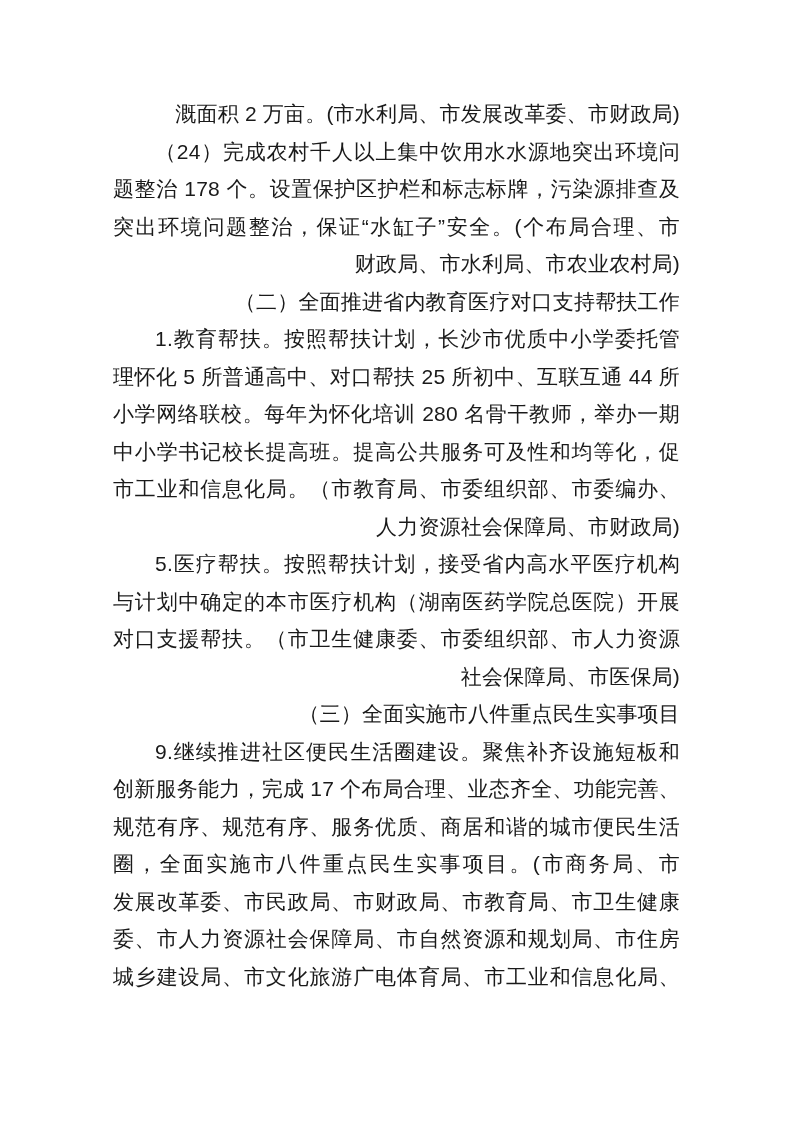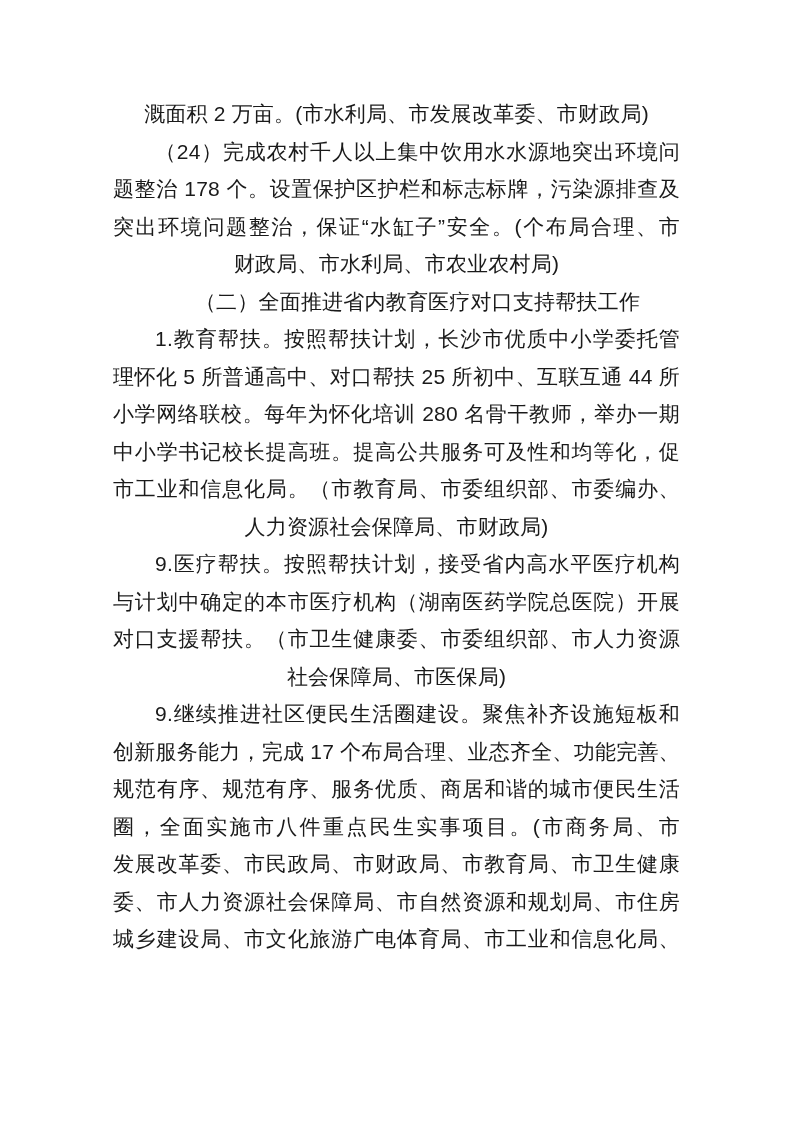--- a/index.html
+++ b/index.html
@@ -22,21 +22,21 @@
     width: 567px;
   }
   .line {
     display: block;
     height: 37.5px;
     line-height: 37.5px;
     font-size: 21px;
     color: #1a1a1a;
     letter-spacing: 0.2px;
     overflow: hidden;
-    text-align: center;
+    text-align: right;
     white-space: nowrap;
   }
   
   .line.fill {
     white-space: normal;
     text-align: justify;
     text-align-last: justify;
   }
   
   .line.indent {
@@ -53,24 +53,25 @@
     <div class="line fill">题整治 178 个。设置保护区护栏和标志标牌，污染源排查及</div>
     <div class="line fill">突出环境问题整治，保证“水缸子”安全。(个布局合理、市</div>
     <div class="line">财政局、市水利局、市农业农村局)</div>
     <div class="line indent">（二）全面推进省内教育医疗对口支持帮扶工作</div>
     <div class="line fill indent">1.教育帮扶。按照帮扶计划，长沙市优质中小学委托管</div>
     <div class="line fill">理怀化 5 所普通高中、对口帮扶 25 所初中、互联互通 44 所</div>
     <div class="line fill">小学网络联校。每年为怀化培训 280 名骨干教师，举办一期</div>
     <div class="line fill">中小学书记校长提高班。提高公共服务可及性和均等化，促</div>
     <div class="line fill">市工业和信息化局。（市教育局、市委组织部、市委编办、市</div>
     <div class="line">人力资源社会保障局、市财政局)</div>
-    <div class="line fill indent">9.医疗帮扶。按照帮扶计划，接受省内高水平医疗机构</div>
+    <div class="line fill indent">5.医疗帮扶。按照帮扶计划，接受省内高水平医疗机构</div>
     <div class="line fill">与计划中确定的本市医疗机构（湖南医药学院总医院）开展</div>
     <div class="line fill">对口支援帮扶。（市卫生健康委、市委组织部、市人力资源</div>
     <div class="line">社会保障局、市医保局)</div>
+    <div class="line indent">（三）全面实施市八件重点民生实事项目</div>
     <div class="line fill indent">9.继续推进社区便民生活圈建设。聚焦补齐设施短板和</div>
     <div class="line fill">创新服务能力，完成 17 个布局合理、业态齐全、功能完善、</div>
     <div class="line fill">规范有序、规范有序、服务优质、商居和谐的城市便民生活</div>
     <div class="line fill">圈，全面实施市八件重点民生实事项目。(市商务局、市</div>
     <div class="line fill">发展改革委、市民政局、市财政局、市教育局、市卫生健康</div>
     <div class="line fill">委、市人力资源社会保障局、市自然资源和规划局、市住房</div>
     <div class="line fill">城乡建设局、市文化旅游广电体育局、市工业和信息化局、</div>
   </div>
 </div>
 

